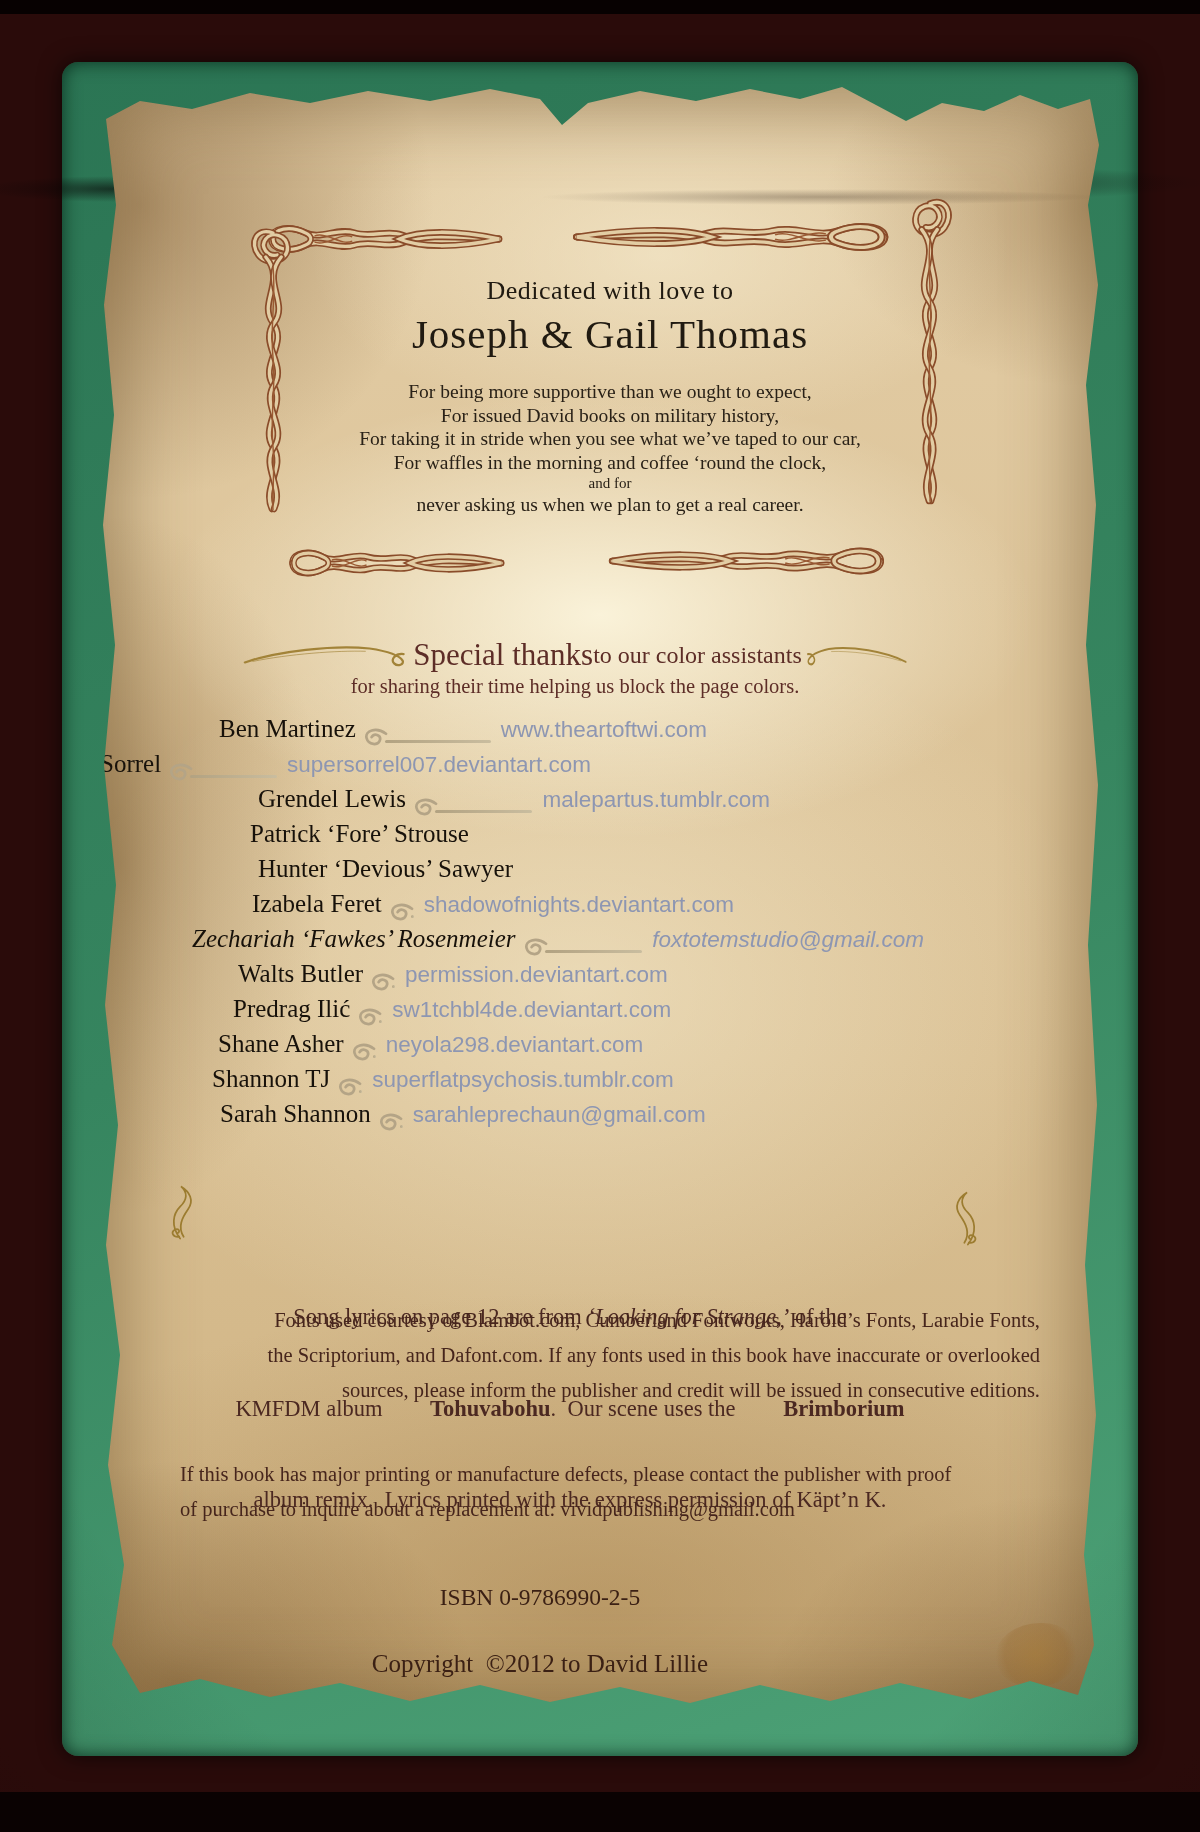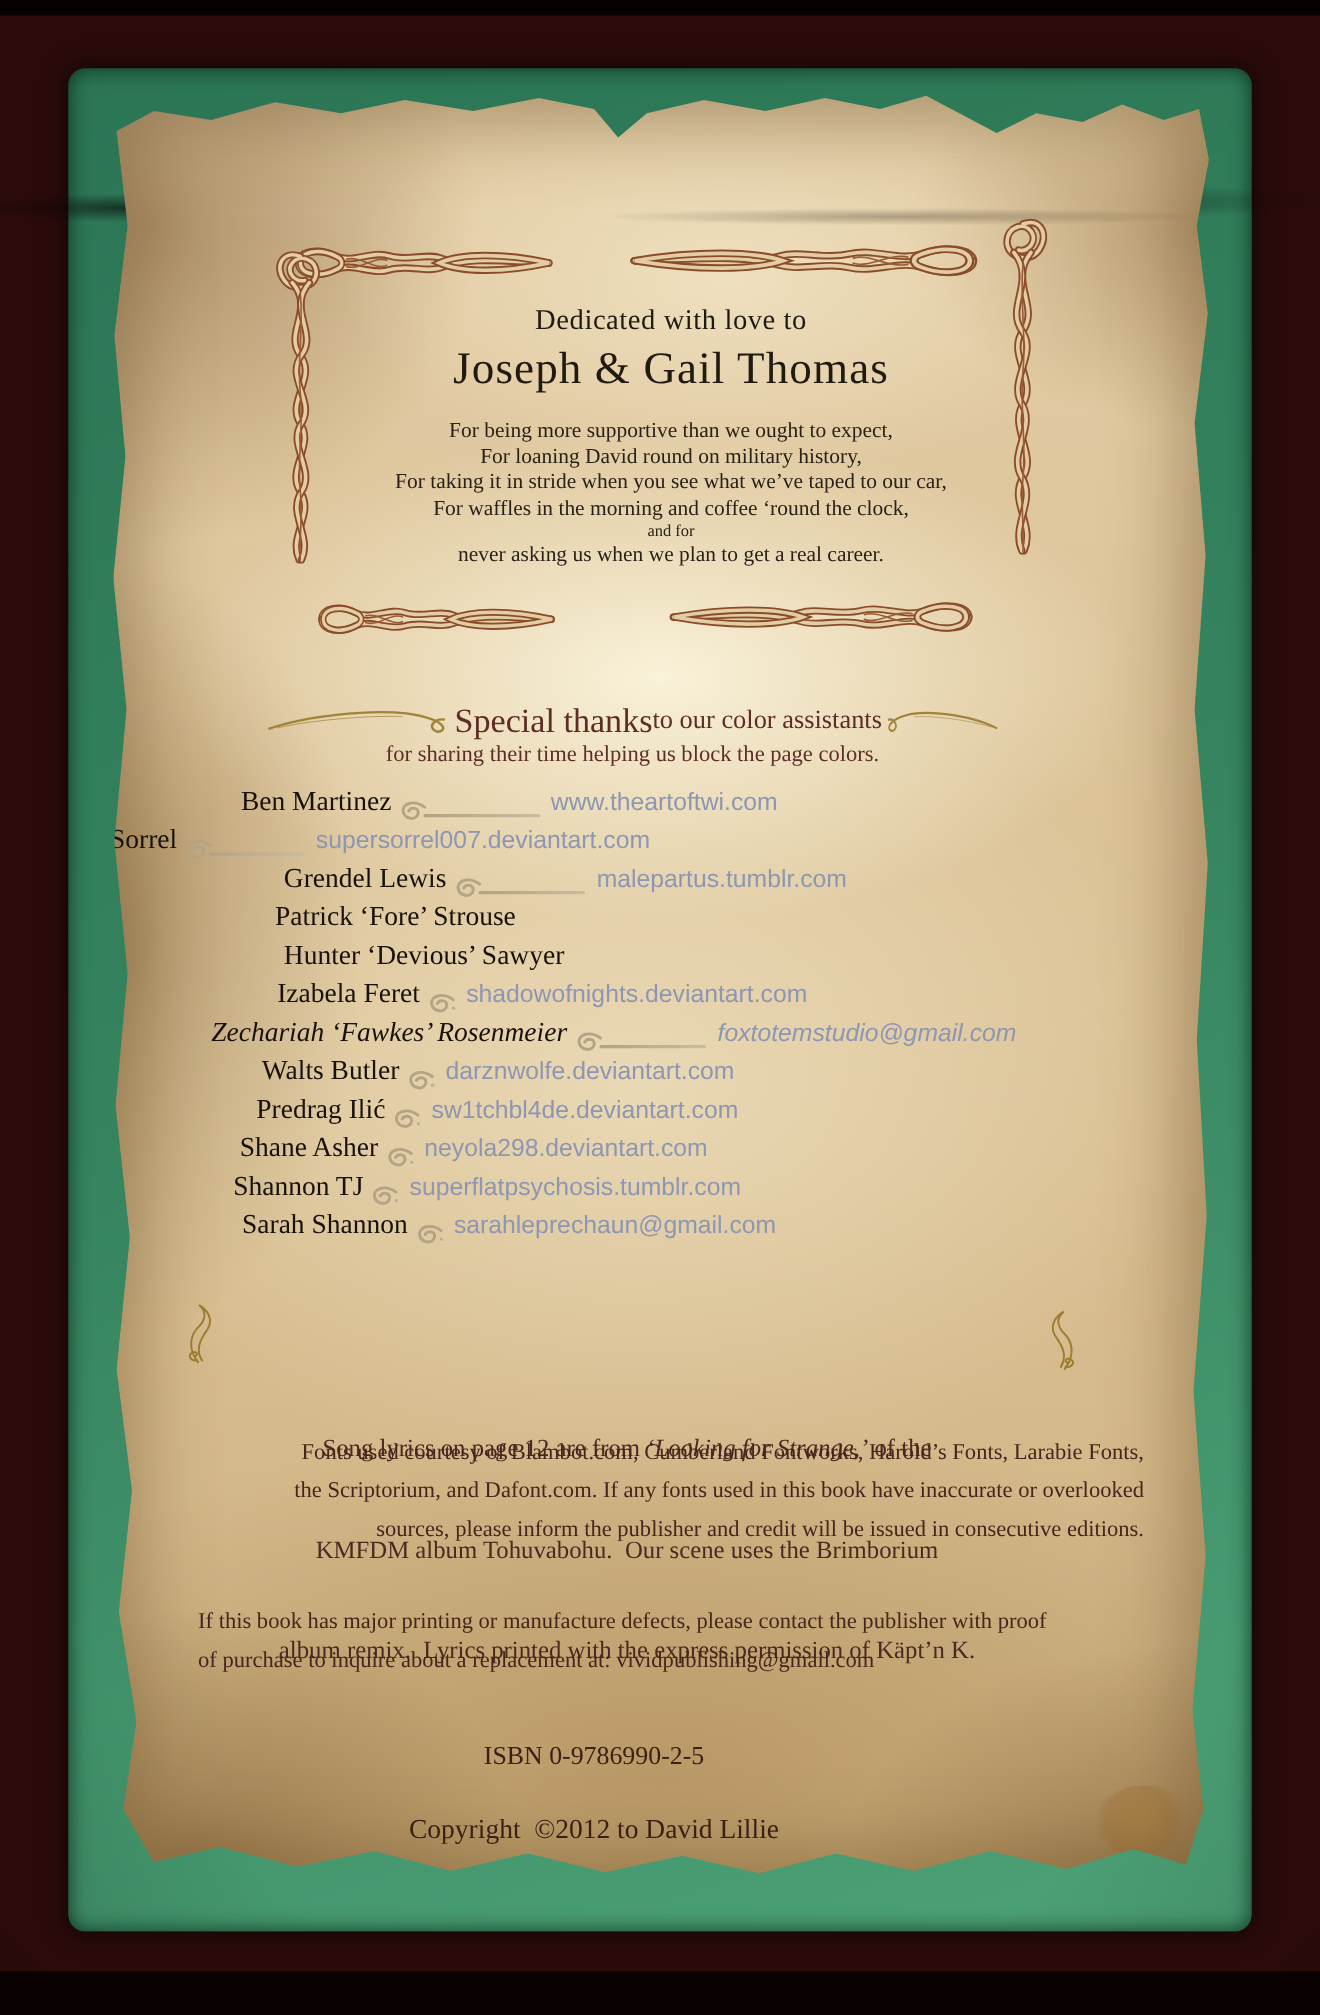--- a/index.html
+++ b/index.html
@@ -101,21 +101,21 @@
   .thanks-row:nth-child(8){margin-left:138px;width:422px;}
   .thanks-row:nth-child(9){margin-left:133px;width:429px;}
   .thanks-row:nth-child(10){margin-left:118px;width:422px;}
   .thanks-row:nth-child(11){margin-left:112px;width:453px;}
   .thanks-row:nth-child(12){margin-left:120px;width:455px;}
 
   
   .song{position:absolute;top:1095px;left:30px;width:880px;text-align:center;font-size:22.5px;
       line-height:30.5px;color:#4b2821;white-space:pre-wrap;}
   .song em{}
-  .song b{font-weight:400;}
+  .song b{font-weight:700;margin-left:42px;}
   .leaf{position:absolute;}
   .leaf-left{left:36px;top:2px;}
   .leaf-right{right:28px;top:8px;transform:scaleX(-1);}
 
   
   .note{position:absolute;left:80px;width:860px;font-size:20.5px;line-height:35px;color:#46251c;}
   .fonts-note{top:1218px;text-align:right;}
   .defects-note{top:1372px;}
 
   
@@ -193,21 +193,21 @@
     <svg class="knot col-right" viewBox="0 0 58 290" preserveAspectRatio="none">
         <use href="#knot-col"></use>
       </svg>
 
     <div class="ded-text">
       <div class="ded-intro">Dedicated with love to</div>
       <div class="ded-honorees">Joseph &amp; Gail Thomas</div>
       <div class="ded-lines">
 
       <div class="ded-line">For being more supportive than we ought to expect,</div>
-          <div class="ded-line">For loaning David round on military history,</div>
+          <div class="ded-line">For issued David books on military history,</div>
           <div class="ded-line">For taking it in stride when you see what we’ve taped to our car,</div>
           <div class="ded-line">For waffles in the morning and coffee ‘round the clock,</div>
           <div class="ded-line">and for</div>
           <div class="ded-line">never asking us when we plan to get a real career.</div>
         </div>
     </div>
 
     <div class="st-head">
       <svg width="170" height="26" viewBox="0 0 180 28" preserveAspectRatio="none">
           <use href="#swirl"></use>
@@ -288,21 +288,21 @@
         </div>
 
         <div class="thanks-row">
           <span class="t-name">Walts Butler</span>
           <span class="t-orn">
             <svg width="26" height="22" viewBox="0 0 30 26">
               <use href="#curl"></use>
             </svg>
             <i class="t-line"></i>
           </span>
-          <span class="t-link">darznwolfe.deviantart.com</span>
+          <span class="t-link">permission.deviantart.com</span>
         </div>
 
         <div class="thanks-row">
           <span class="t-name">Predrag Ilić</span>
           <span class="t-orn">
             <svg width="26" height="22" viewBox="0 0 30 26">
               <use href="#curl"></use>
             </svg>
             <i class="t-line"></i>
           </span>

